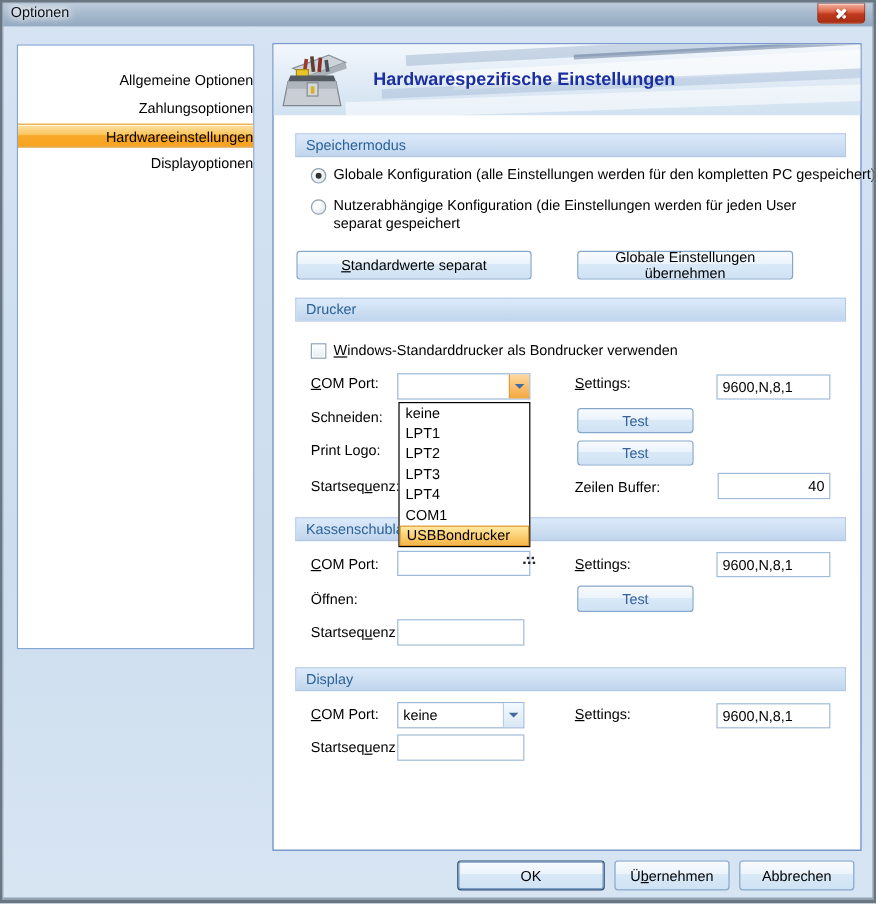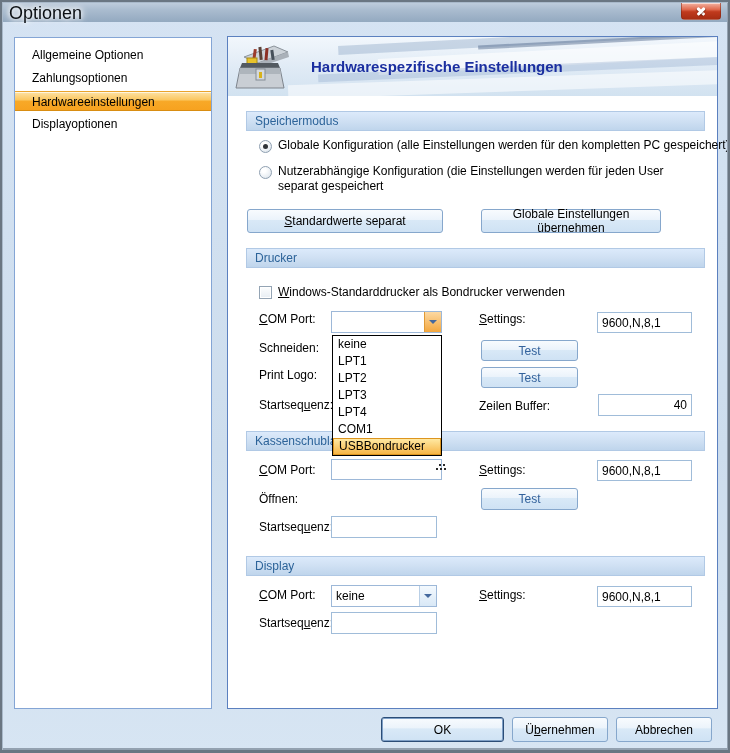--- a/index.html
+++ b/index.html
@@ -3,33 +3,33 @@
 <meta charset="utf-8">
 <style>
   * { margin:0; padding:0; box-sizing:border-box; }
   body { font-family:"Liberation Sans", sans-serif; background:#e8eef5; }
   .window { position:relative; width:730px; height:753px; overflow:hidden;
             background:linear-gradient(180deg,#d5e3f3 0%,#cddded 60%,#d7e5f3 100%); }
   .frame { position:absolute; inset:0; border:2px solid #6a7682; border-bottom-width:3px;
            box-shadow:inset 1px 1px 0 #a9b9ca, inset -1px -2px 0 #93a1b0; pointer-events:none; z-index:60; }
   .titlebar { position:absolute; left:0; top:0; width:730px; height:22px;
               background:linear-gradient(180deg,#c6d3e1 0%,#aabccf 45%,#93a9c0 100%); }
-  .title-text { position:absolute; left:9px; top:3px; font-size:18px; color:#0c1014;
+  .title-text { position:absolute; left:9px; top:3px; font-size:12px; color:#0c1014;
                 text-shadow:0 0 4px #fff,0 0 7px #fff,0 0 9px #fff; }
   .close-btn { position:absolute; right:9px; top:2px; width:40px; height:18px; cursor:default;
                border:1px solid #7c241386; border-radius:0 0 4px 4px;
                background:linear-gradient(180deg,#f3b3a2 0%,#e06a4e 40%,#c03a1d 55%,#a82d12 100%);
                box-shadow:inset 0 1px 0 rgba(255,255,255,.55); }
   .x-wrap { position:absolute; left:50%; top:50%; width:10px; height:10px; transform:translate(-50%,-50%); }
   .x-bar { position:absolute; left:0; top:4px; width:10px; height:2.6px; background:#fff; border-radius:1px;
            box-shadow:0 1px 1px rgba(90,20,5,.55); }
   .x1 { transform:rotate(45deg);} .x2 { transform:rotate(-45deg);}
 
-  .sidebar { position:absolute; left:14px; top:37px; width:198px; height:672px;
-             background:#fff; border:1px solid #84a5d5; padding-top:6px; }
+  .sidebar { position:absolute; left:14px; top:37px; width:198px; height:504px;
+             background:#fff; border:1px solid #84a5d5; padding-top:18px;text-align:right; }
   .side-item { height:23px; line-height:23px; padding-left:17px; font-size:12px; color:#000; cursor:default; }
   .side-item.selected { height:20px; line-height:20px; margin:1px 0 2px 0;
       background:linear-gradient(180deg,#fde2a5 0%,#fbc65e 45%,#f8a928 50%,#f7a21f 100%);
       border-top:1px solid #eaa42c; border-bottom:1px solid #d98d12;
       box-shadow:inset 0 1px 0 rgba(255,255,255,.65); }
 
   .panel { position:absolute; left:227px; top:36px; width:491px; height:673px;
            background:#fff; border:1px solid #5b80bf; }
   .hdr { position:absolute; left:0; top:0; width:489px; height:59px; overflow:hidden;
          background:linear-gradient(180deg,#f2f7fc 0%,#dfeaf5 55%,#d2e2f0 100%); }

